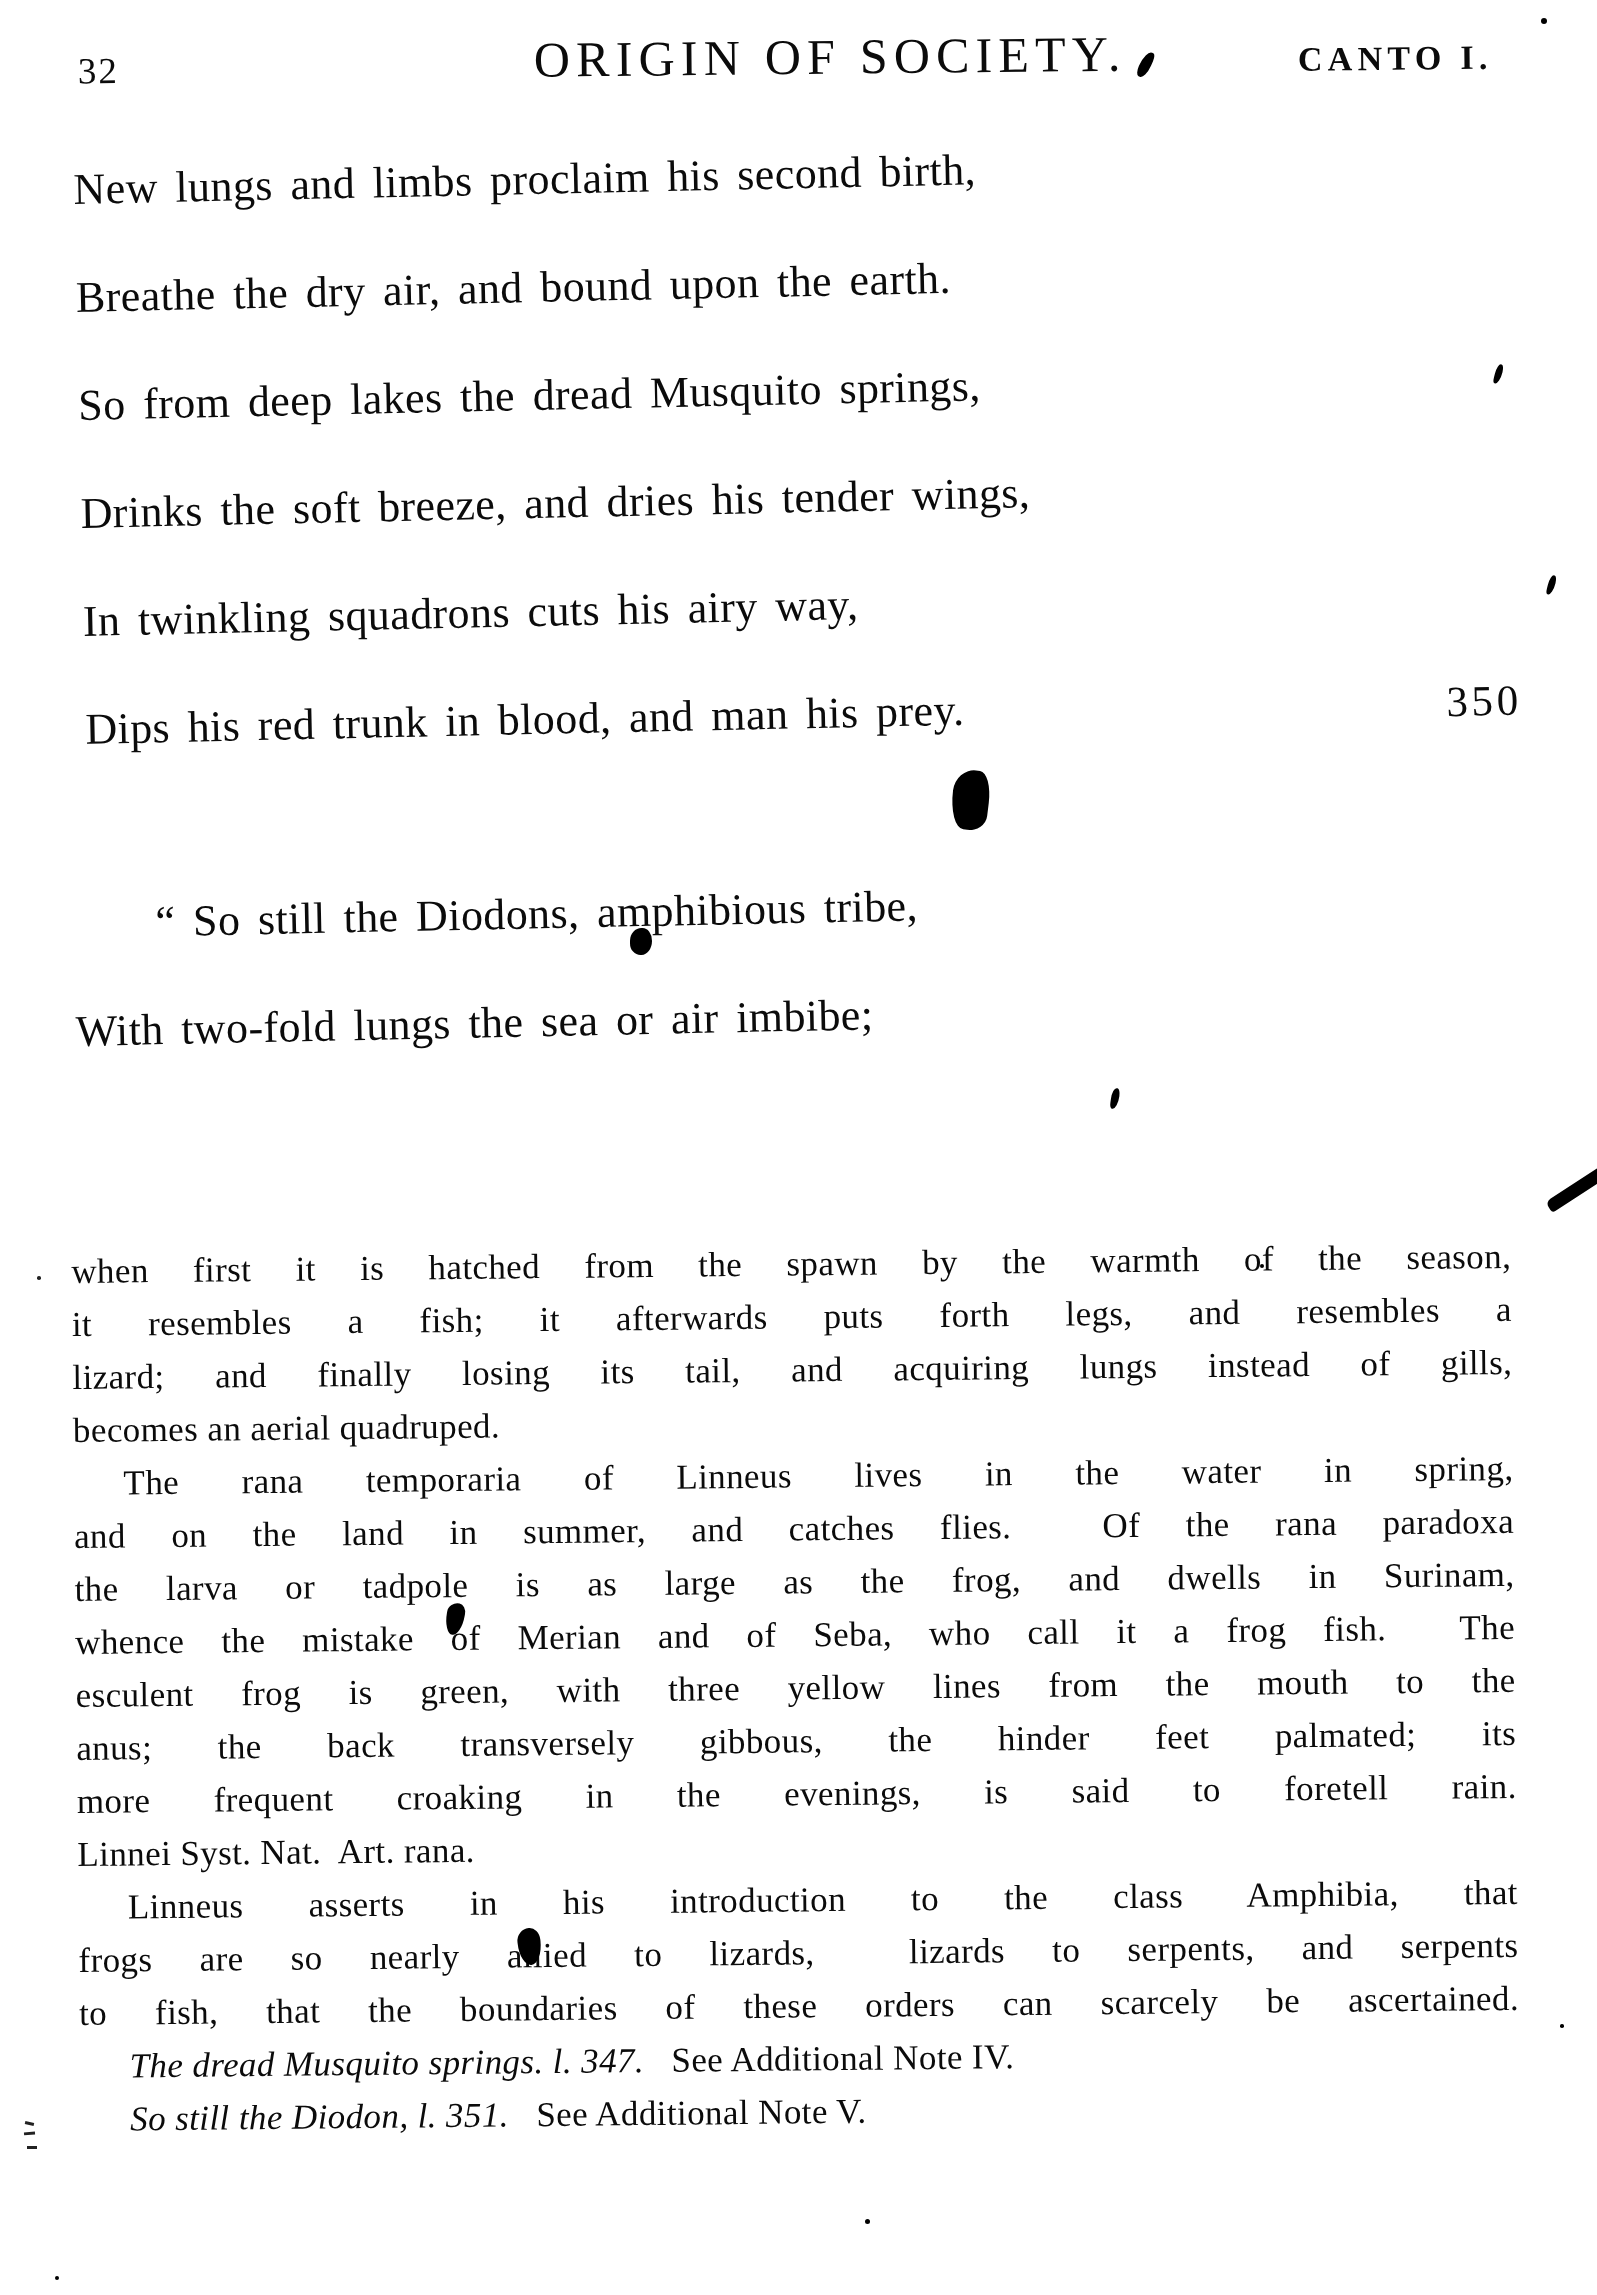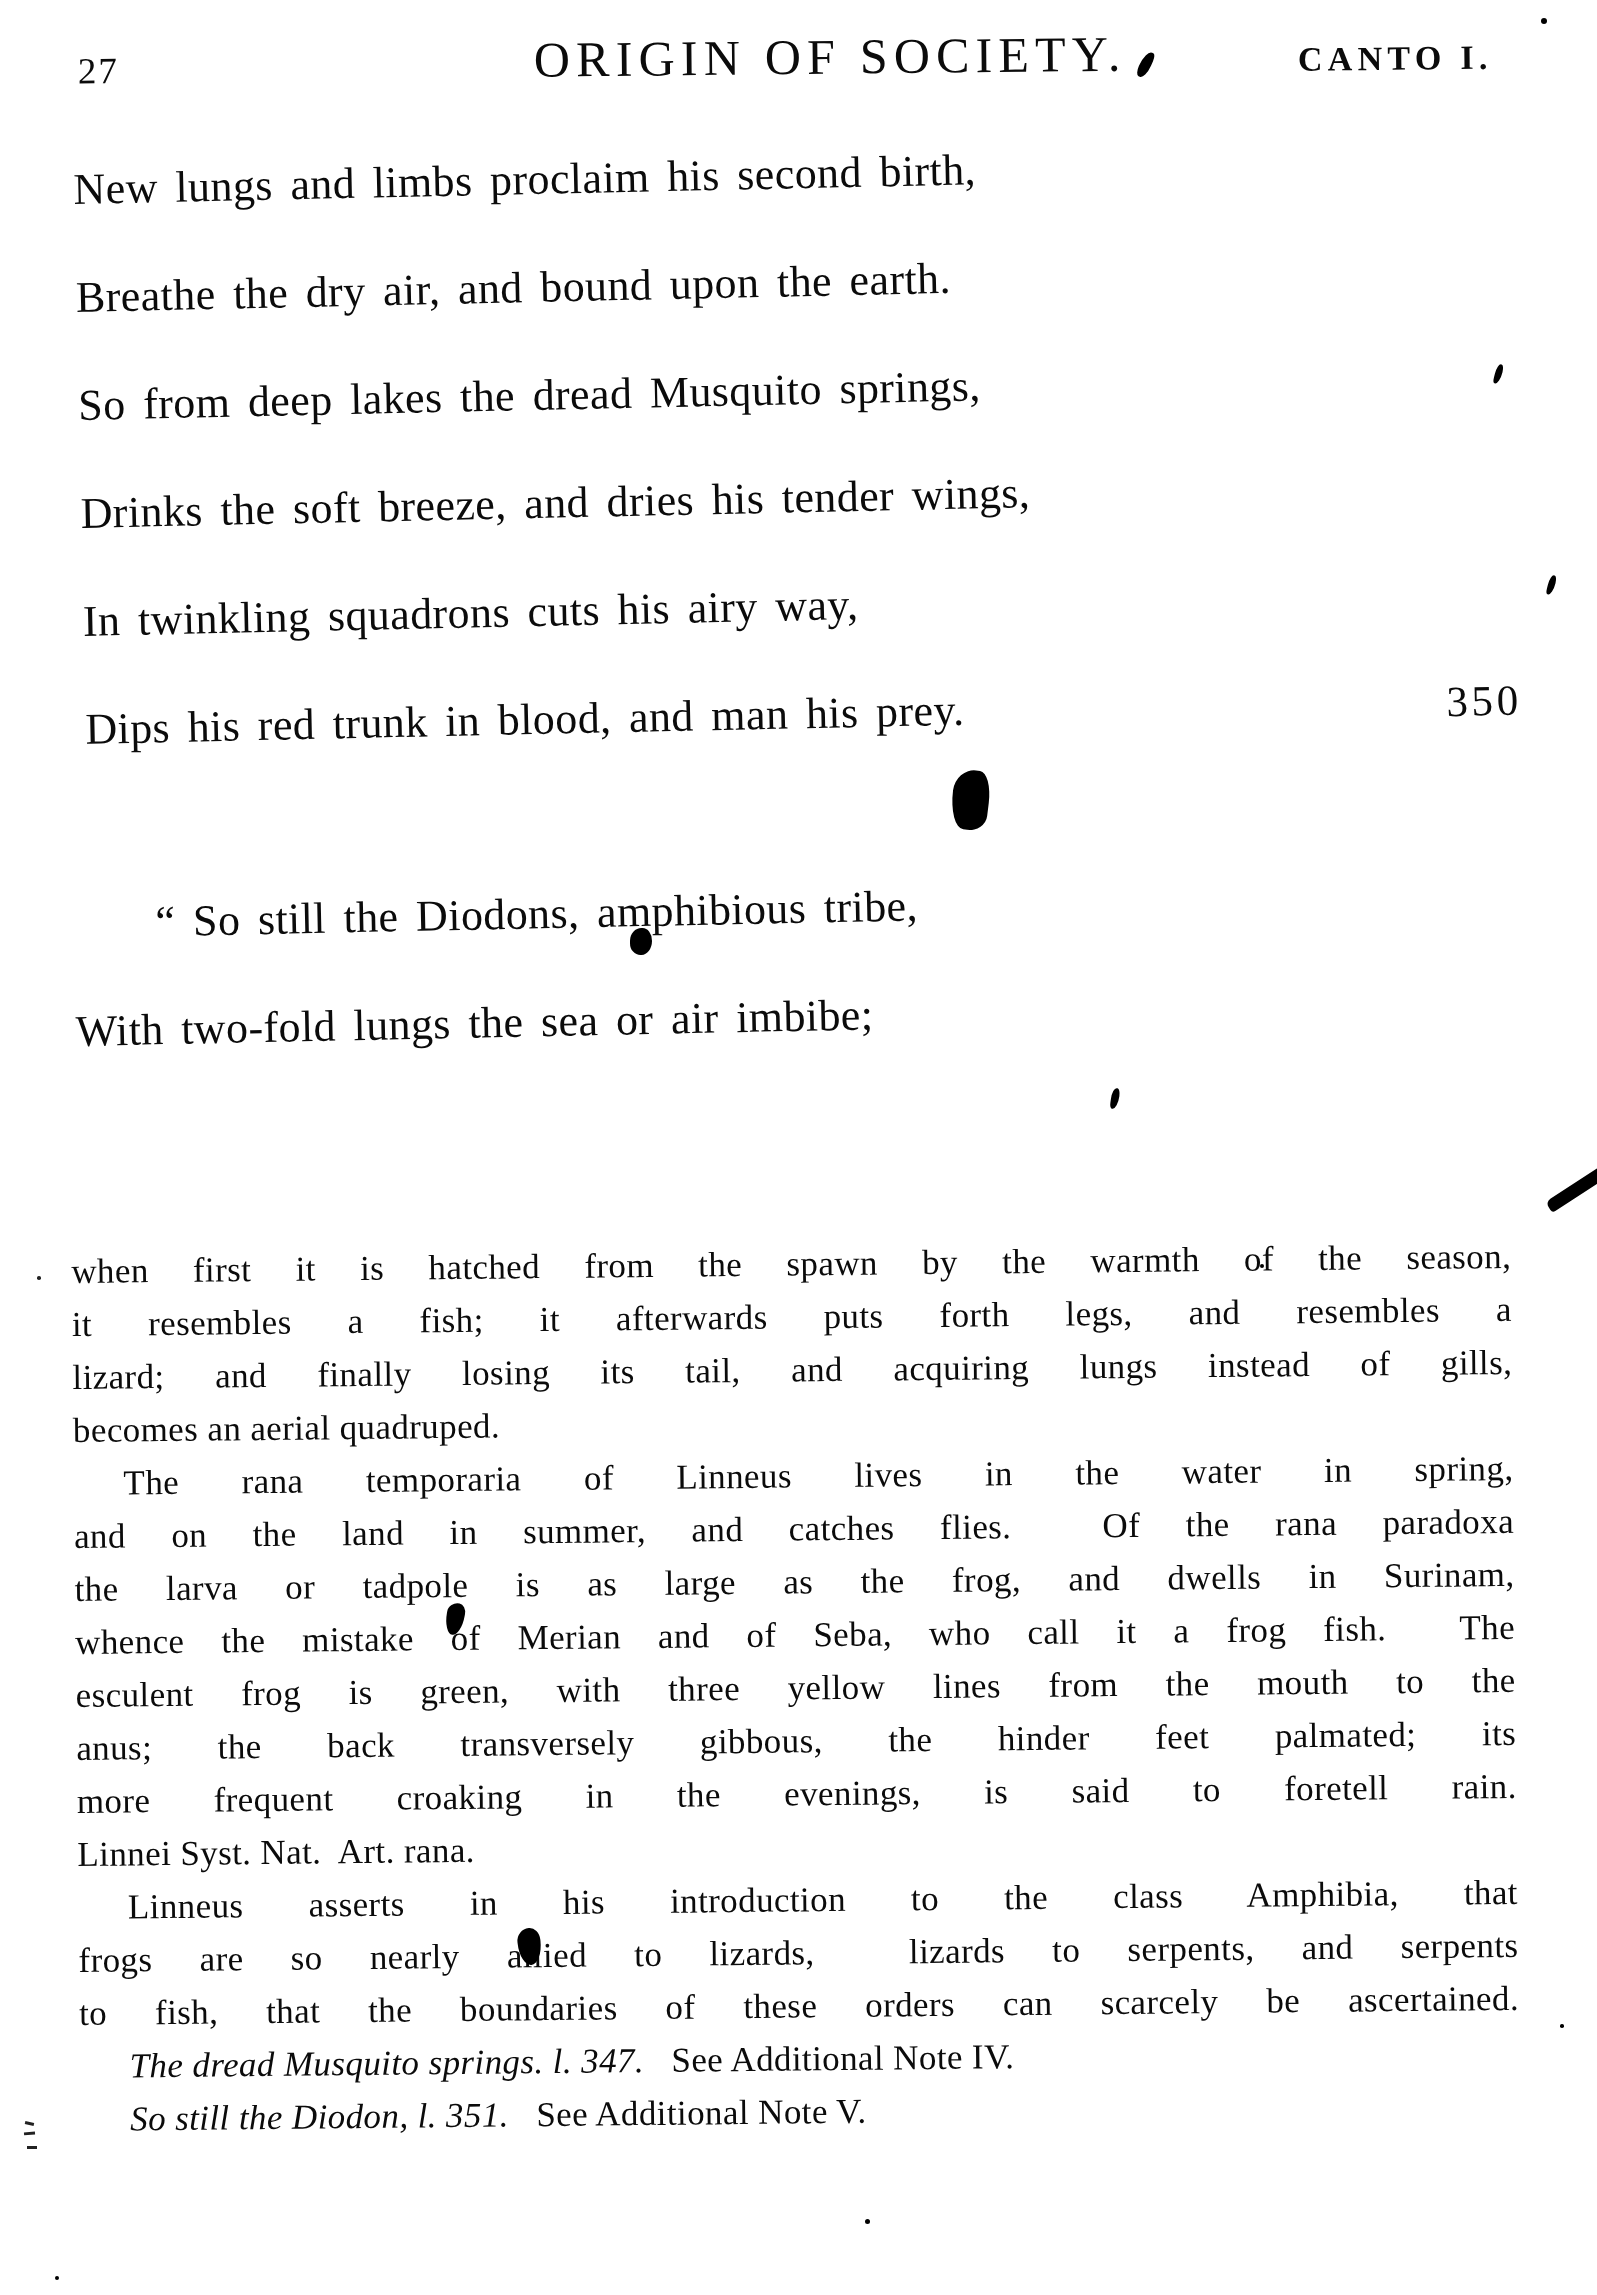--- a/index.html
+++ b/index.html
@@ -74,21 +74,21 @@
   .mm2{left:24px;top:2132px;width:10.7px;height:2.7px;transform:rotate(-4deg);}
   .mm3{left:27px;top:2146px;width:9.8px;height:2.7px;}
   .mm4{left:37px;top:1276px;width:3.6px;height:3.6px;border-radius:50%;}
 </style>
 </head>
 <body>
 
 <div class="page">
 
   <div class="header">
-    <span class="page-number">27</span>
+    <span class="page-number">32</span>
     <span class="running-title">ORIGIN OF SOCIETY.</span>
     <span class="canto">CANTO I.</span>
   </div>
 
   <div class="poem">
     <div class="poem-line">New lungs and limbs proclaim his second birth,</div>
     <div class="poem-line">Breathe the dry air, and bound upon the earth.</div>
     <div class="poem-line">So from deep lakes the dread Musquito springs,</div>
     <div class="poem-line">Drinks the soft breeze, and dries his tender wings,</div>
     <div class="poem-line">In twinkling squadrons cuts his airy way,</div>

